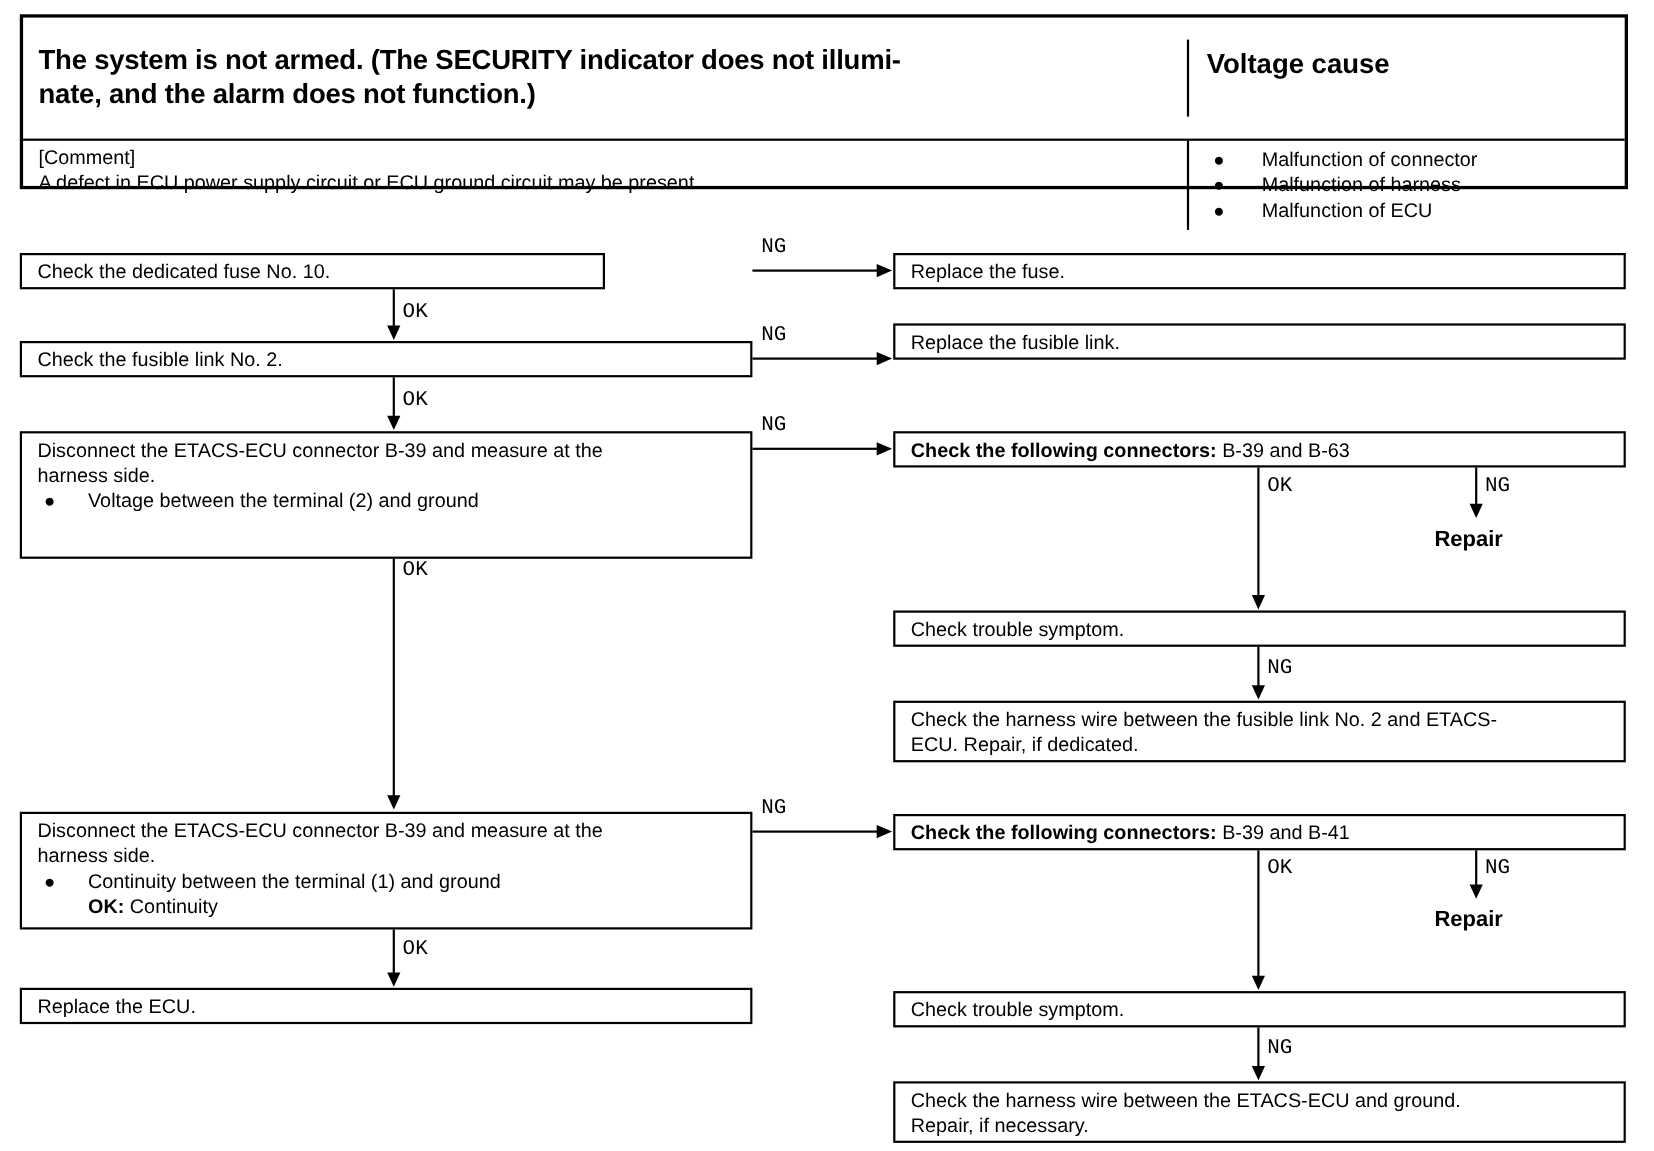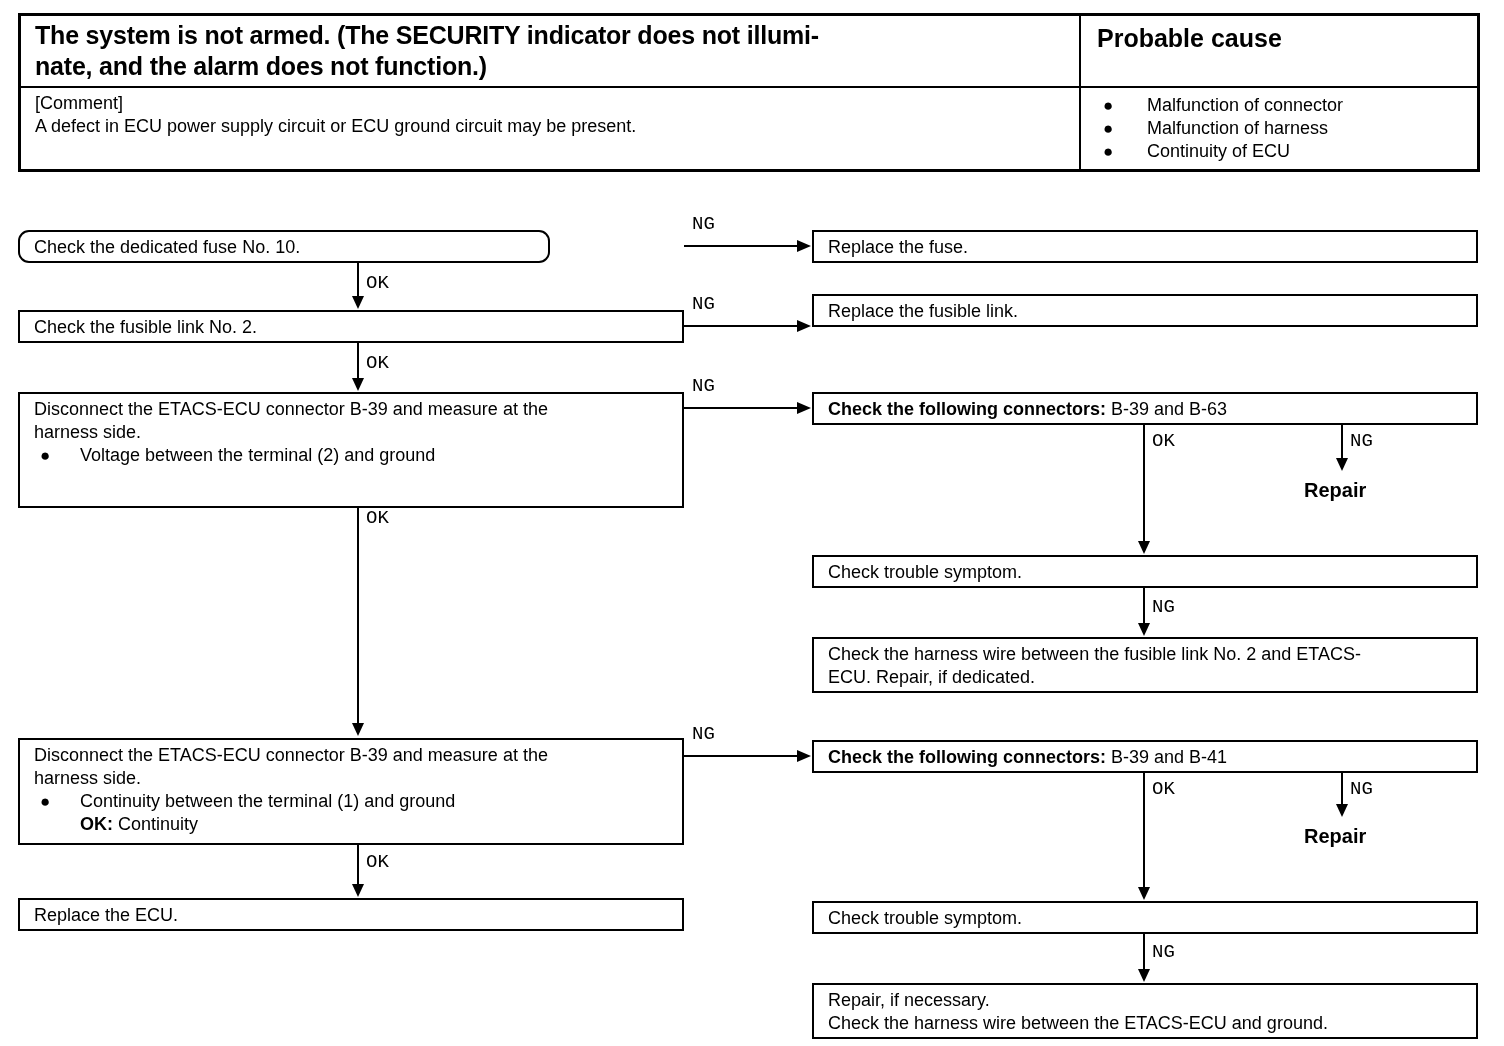--- a/index.html
+++ b/index.html
@@ -22,20 +22,21 @@
     left: 18px;
     top: 13px;
     width: 1462px;
     height: 159px;
     border: 3px solid #000;
     box-sizing: border-box;
   }
   .symptom-row {
     display: flex;
     box-sizing: border-box;
+    margin-top: 20px;
   }
   .symptom-row.top { height: 70px; }
   .symptom-row.bottom { height: 83px; border-top: 2px solid #000; }
   .symptom-cell-left {
     width: 1060px;
     box-sizing: border-box;
     padding: 4px 12px 0 14px;
     border-right: 2px solid #000;
   }
   .symptom-cell-right {
@@ -156,39 +157,39 @@
 </head>
 <body>
 
 <div class="symptom-table">
   <div class="symptom-row top">
     <div class="symptom-cell-left">
       <div class="symptom-title">The system is not armed. (The SECURITY indicator does not illumi-</div>
       <div class="symptom-title">nate, and the alarm does not function.)</div>
     </div>
     <div class="symptom-cell-right">
-      <div class="cause-title">Probable cause</div>
+      <div class="cause-title">Voltage cause</div>
     </div>
   </div>
   <div class="symptom-row bottom">
     <div class="symptom-cell-left">
       <div class="comment-label">[Comment]</div>
       <div class="comment-text">A defect in ECU power supply circuit or ECU ground circuit may be present.</div>
     </div>
     <div class="symptom-cell-right">
       <ul class="cause-list">
         <li><span class="bullet">●</span><span>Malfunction of connector</span></li>
         <li><span class="bullet">●</span><span>Malfunction of harness</span></li>
-        <li><span class="bullet">●</span><span>Continuity of ECU</span></li>
+        <li><span class="bullet">●</span><span>Malfunction of ECU</span></li>
       </ul>
     </div>
   </div>
 </div>
 
-<div class="fbox" style="left:18px; top:230px; width:532px; height:33px;border-radius:11px;">
+<div class="fbox" style="left:18px; top:230px; width:532px; height:33px;">
   <div class="line">Check the dedicated fuse No. 10.</div>
 </div>
 
 <div class="fbox" style="left:18px; top:310px; width:666px; height:33px;">
   <div class="line">Check the fusible link No. 2.</div>
 </div>
 
 <div class="fbox" style="left:18px; top:392px; width:666px; height:116px;">
   <div class="line">Disconnect the ETACS-ECU connector B-39 and measure at the</div>
   <div class="line">harness side.</div>
@@ -250,22 +251,22 @@
     <span class="b">Check the following connectors:</span>
     <span>B-39 and B-41</span>
   </div>
 </div>
 
 <div class="fbox" style="left:812px; top:901px; width:666px; height:33px;">
   <div class="line">Check trouble symptom.</div>
 </div>
 
 <div class="fbox" style="left:812px; top:983px; width:666px; height:56px;">
+  <div class="line">Check the harness wire between the ETACS-ECU and ground.</div>
   <div class="line">Repair, if necessary.</div>
-  <div class="line">Check the harness wire between the ETACS-ECU and ground.</div>
 </div>
 
 <div class="repair-label" style="left:1304px; top:478px;">Repair</div>
 <div class="repair-label" style="left:1304px; top:824px;">Repair</div>
 
 <div class="vline" style="left:357px; top:263px; height:34px;"></div>
 <div class="arrow-down" style="left:352px; top:296px;"></div>
 <div class="elabel" style="left:366px; top:272px;">OK</div>
 
 <div class="vline" style="left:357px; top:343px; height:36px;"></div>

